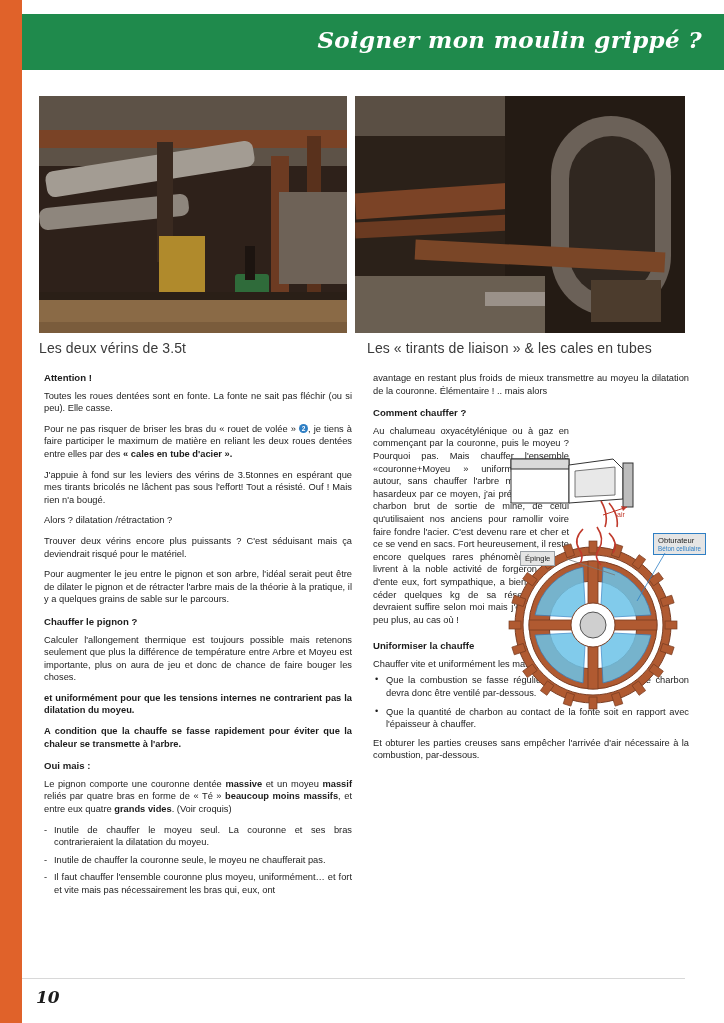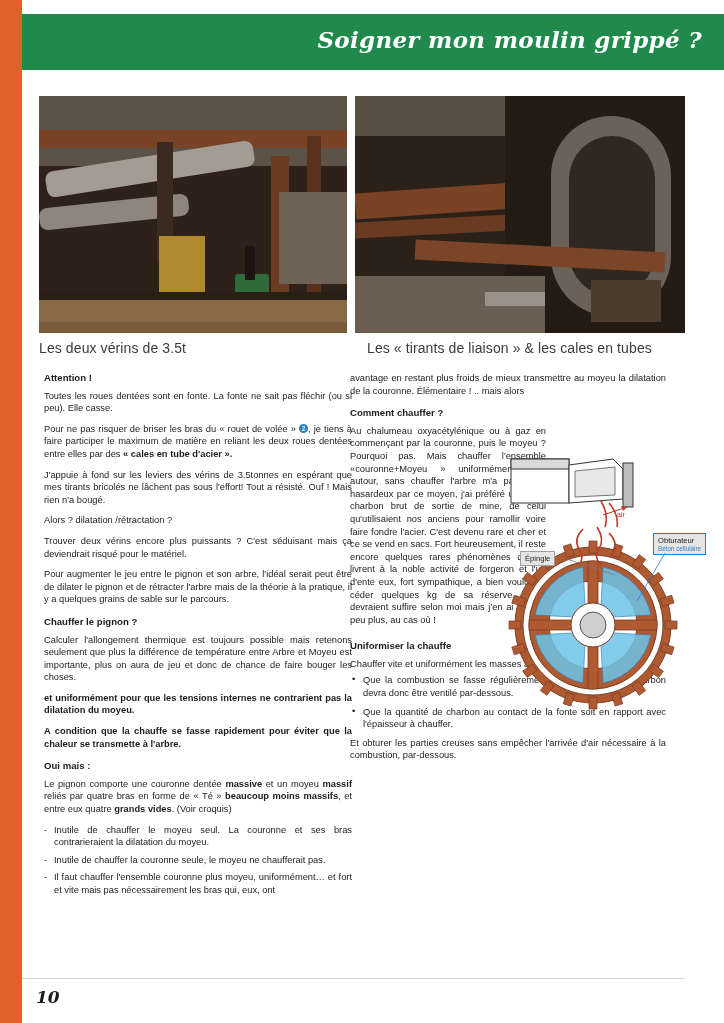--- a/index.html
+++ b/index.html
@@ -79,21 +79,21 @@
   
   .col {
     position: absolute;
     top: 372px;
     font-size: 9.3px;
     line-height: 12.6px;
     color: #1c1c1c;
     text-align: justify;
   }
   .col-left { left: 44px; width: 308px; }
-  .col-right { left: 350px; width: 316px; }
+  .col-right { left: 373px; width: 316px; }
 
   .col p { margin: 0 0 8px 0; }
   .col p.tight { margin-bottom: 4px; }
   .bold { font-weight: bold; }
   .h-sub {
     font-weight: bold;
     font-size: 9.6px;
     margin: 10px 0 5px 0;
   }
   .dash-list { margin: 0; padding: 0; list-style: none; }

